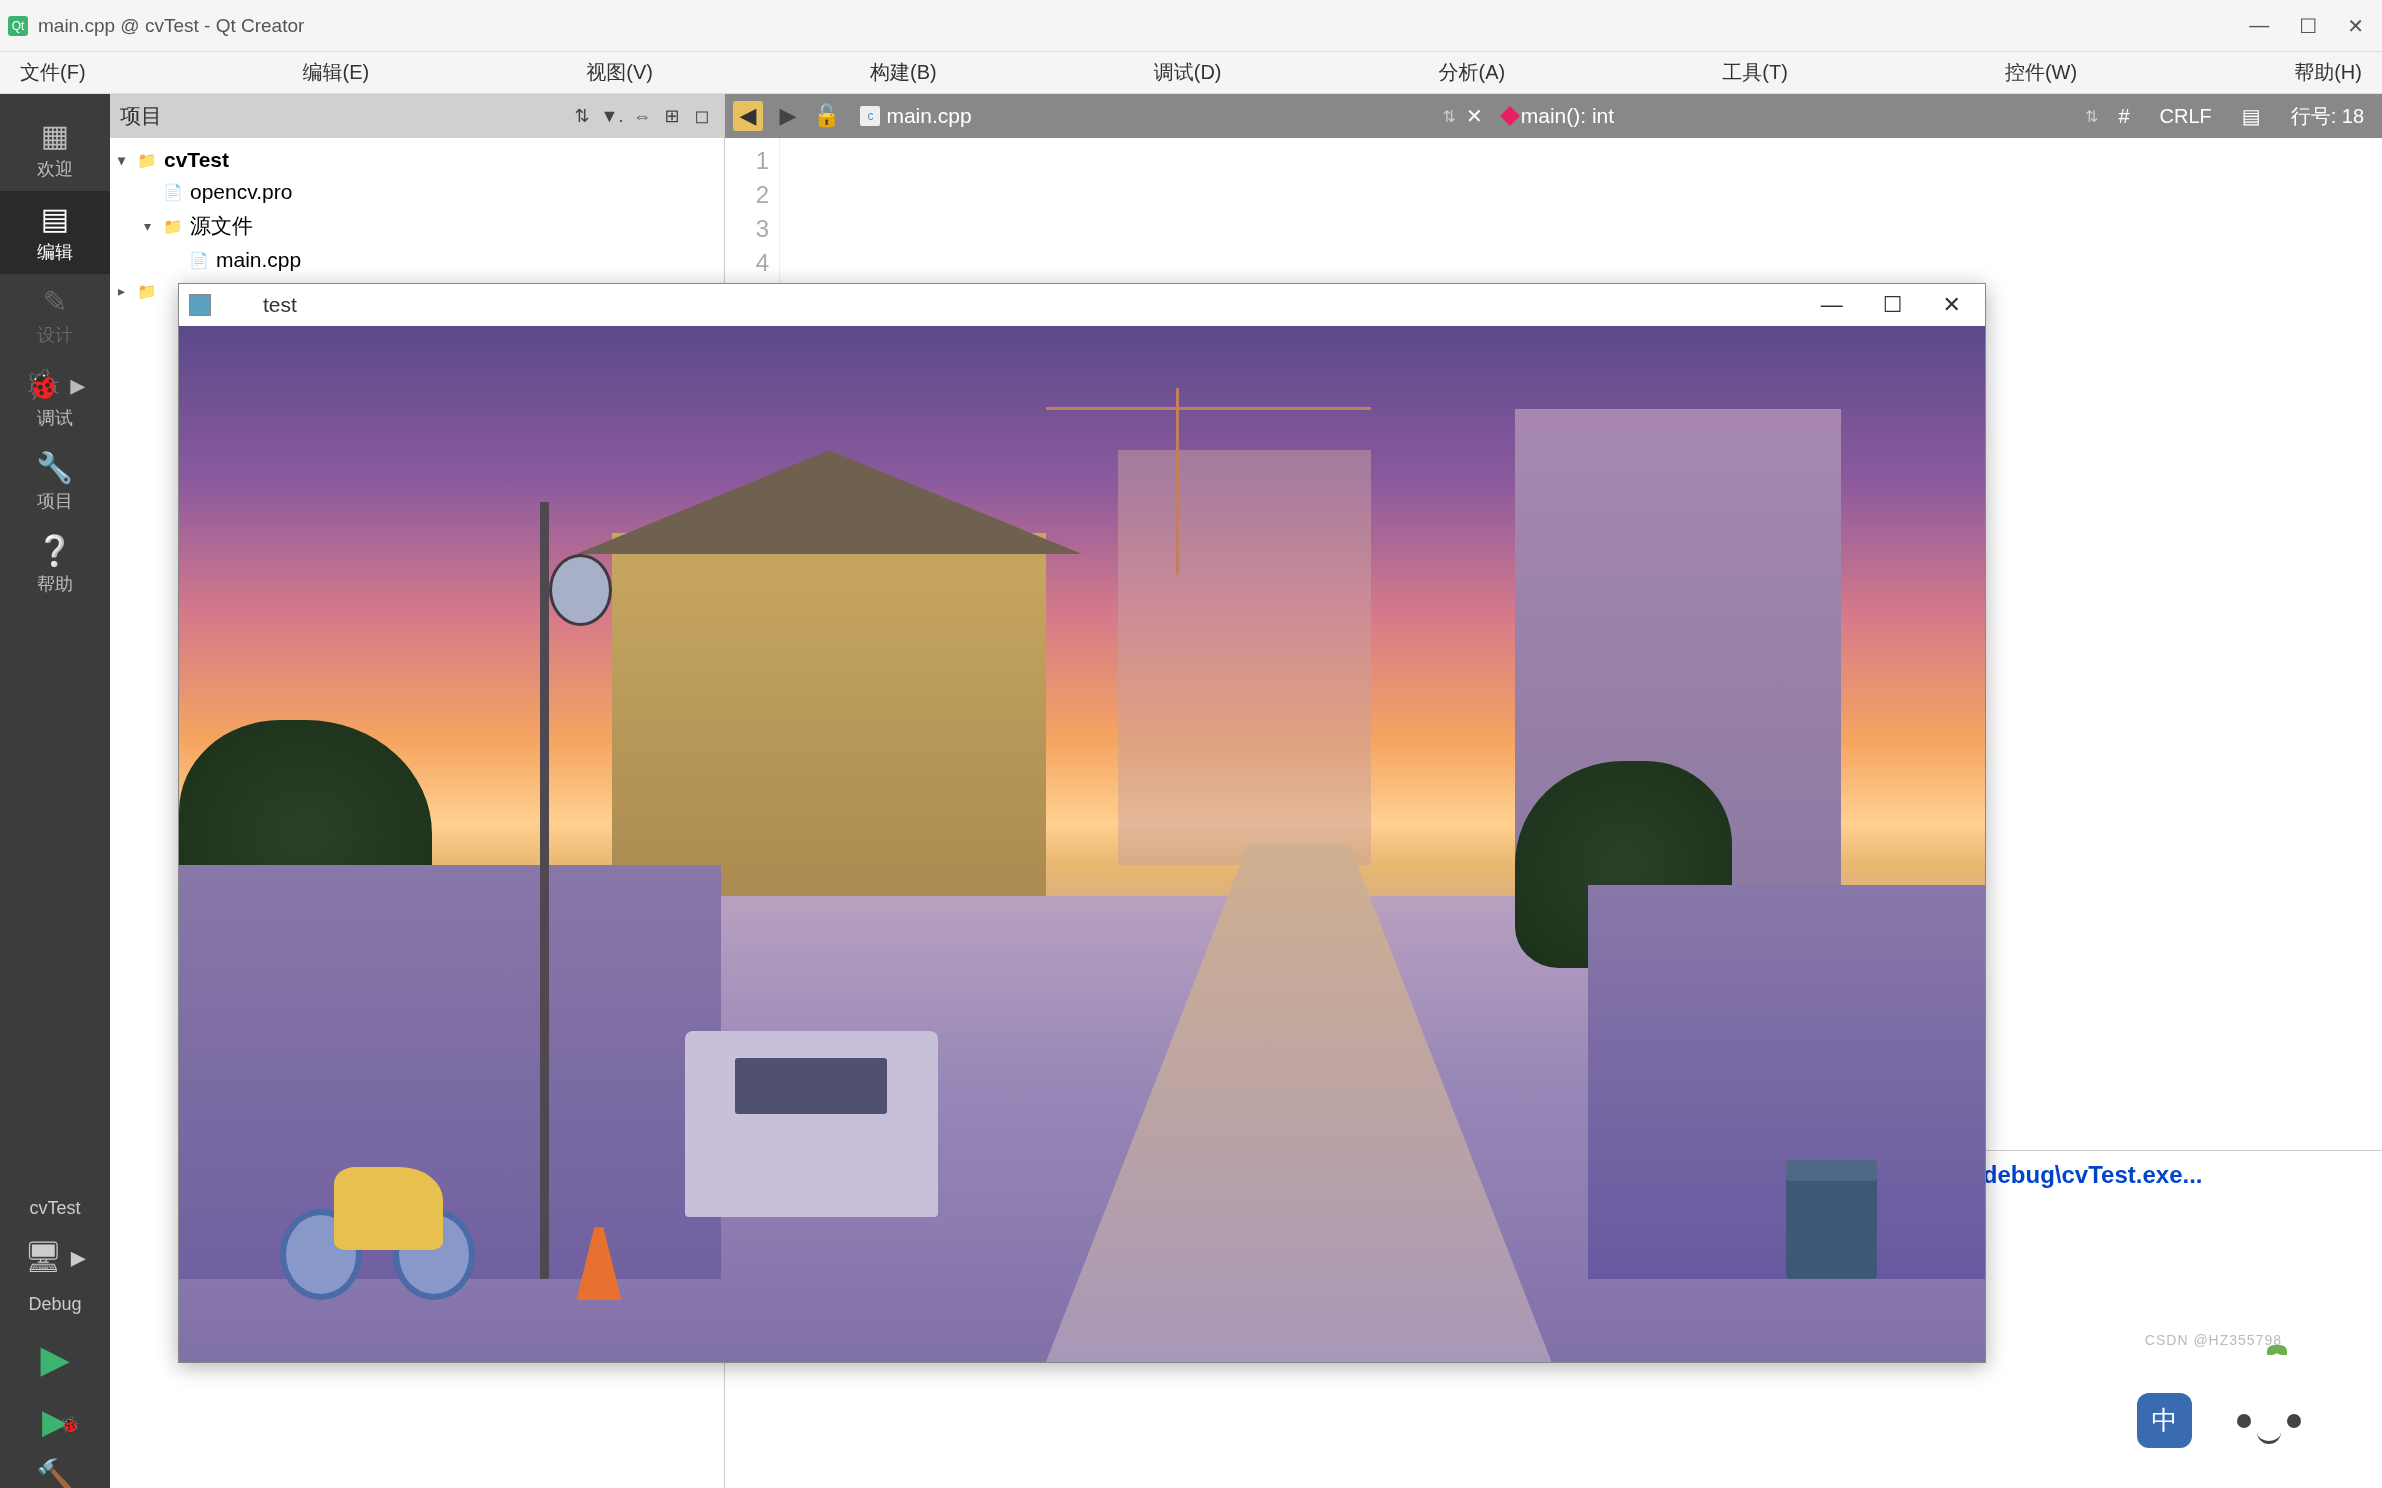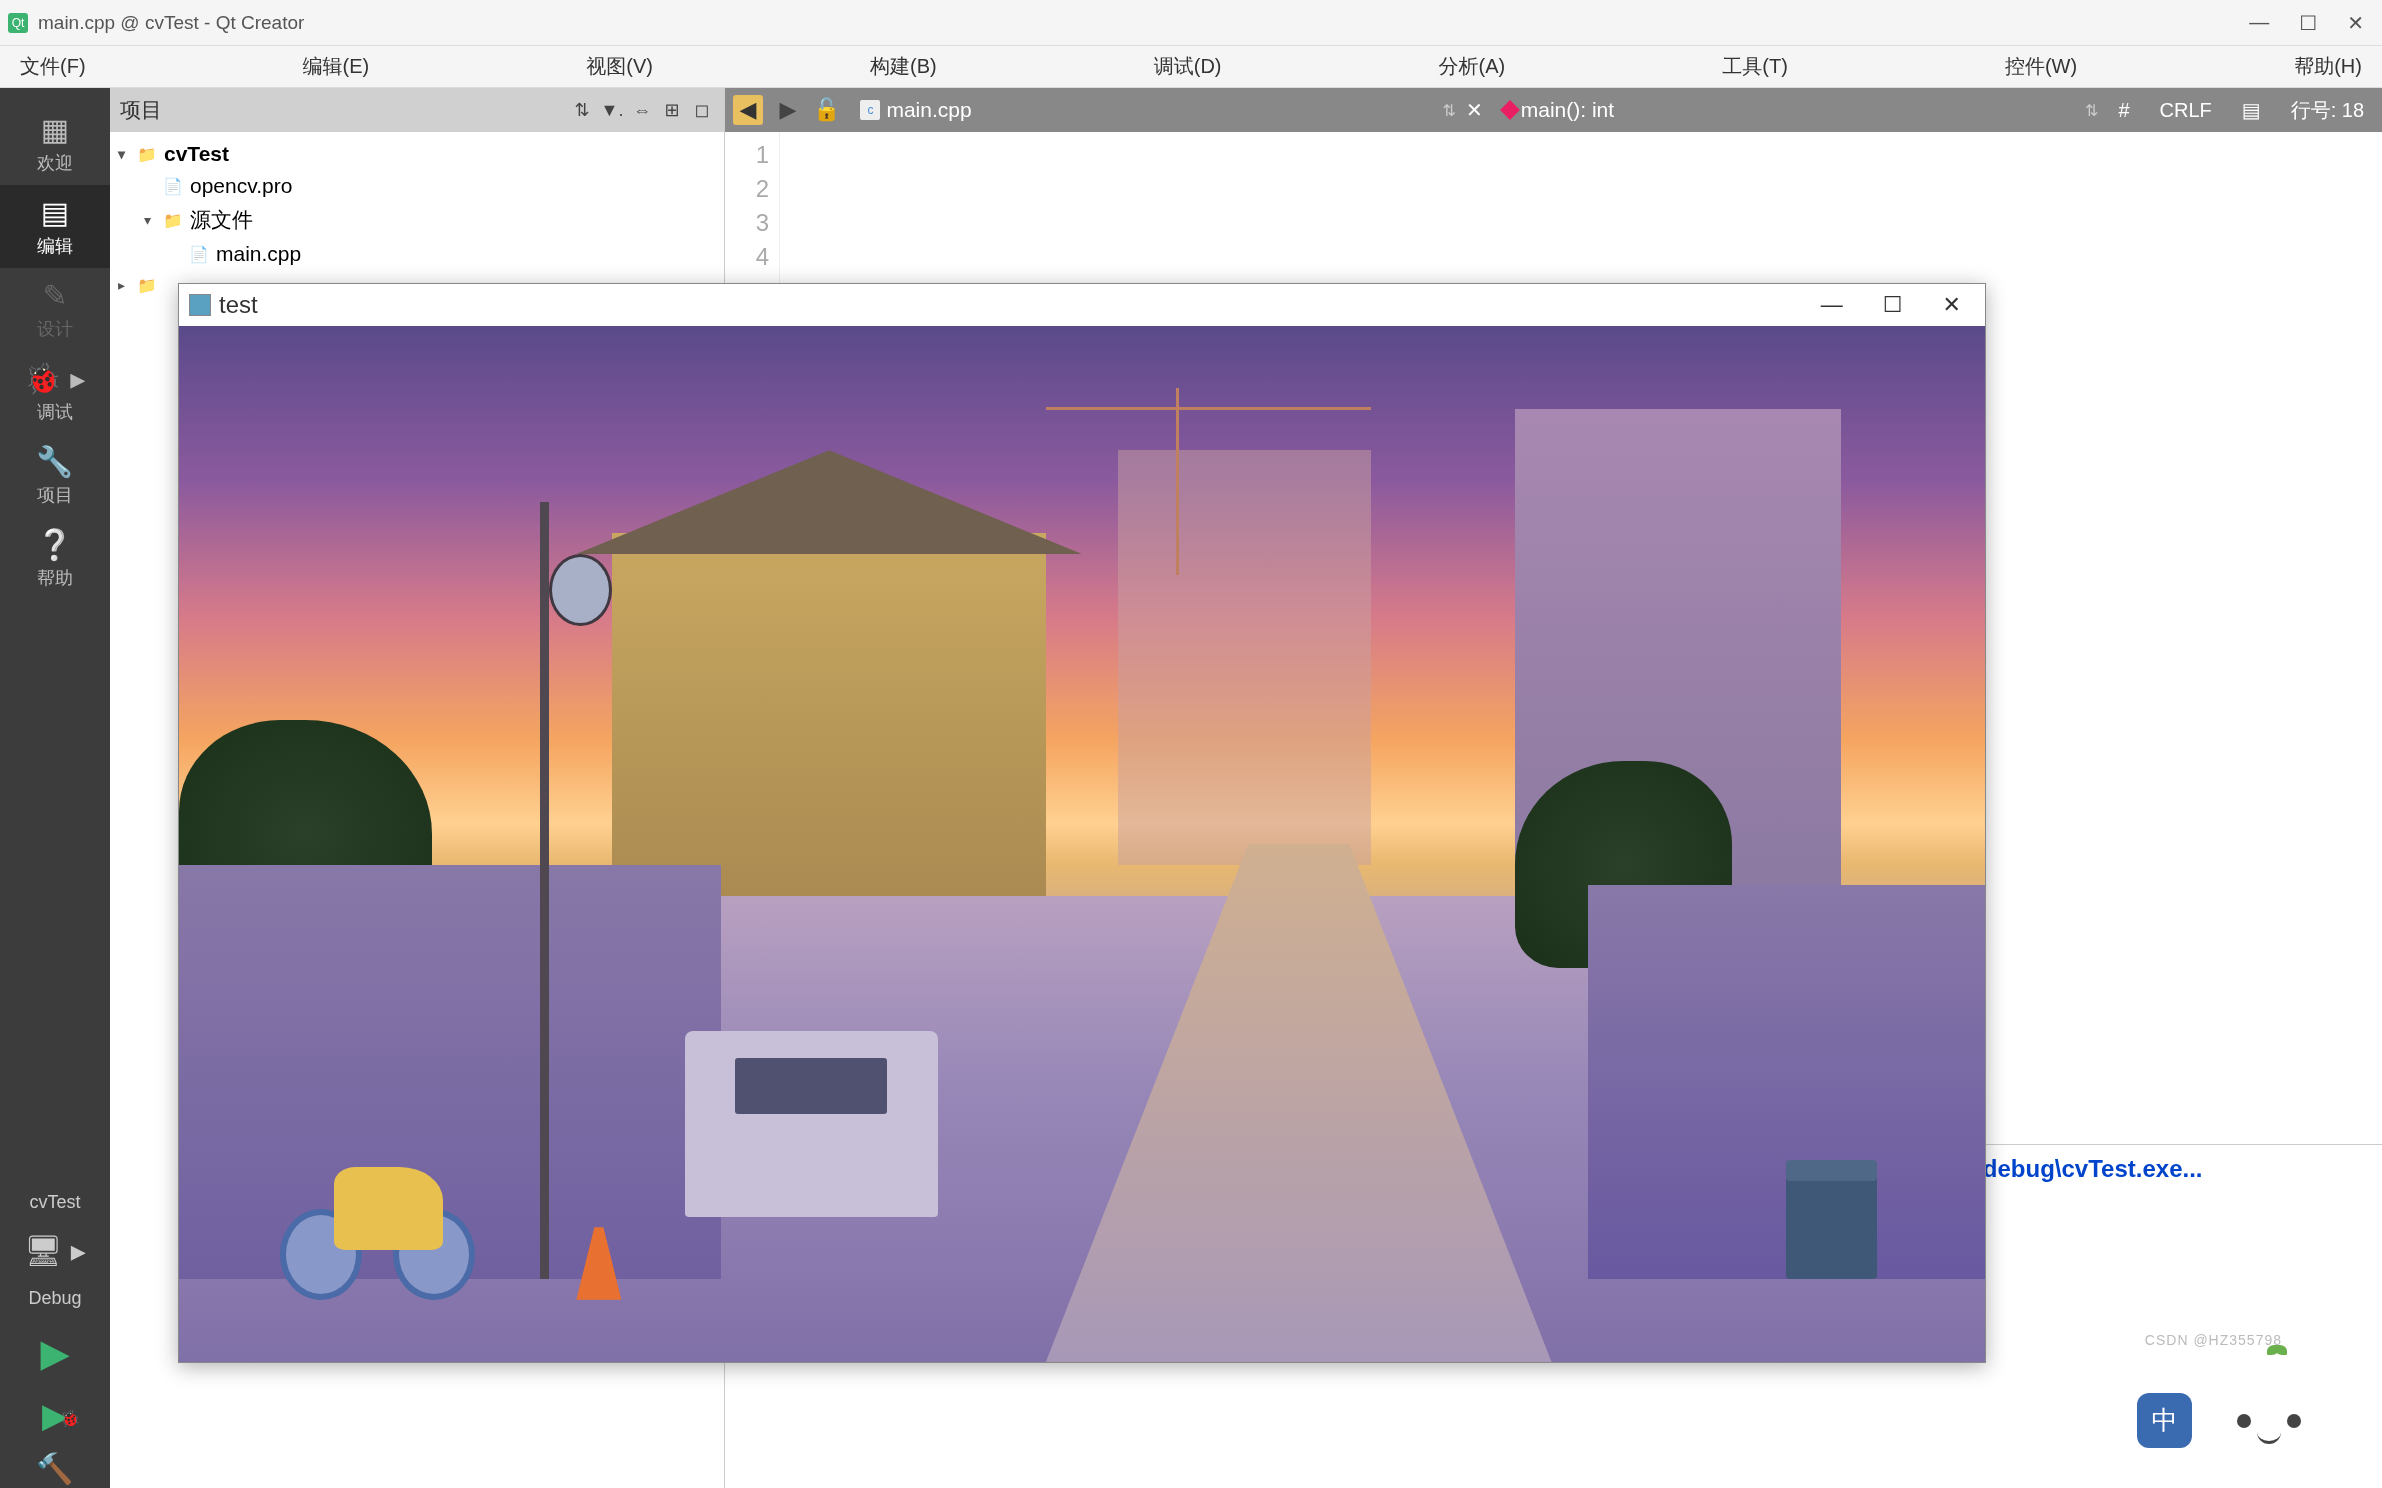--- a/index.html
+++ b/index.html
@@ -1,19 +1,19 @@
 <!DOCTYPE html>
 <html><head>
 <meta charset="utf-8">
 <style>
 * { margin: 0; padding: 0; box-sizing: border-box; font-family: "Microsoft YaHei", sans-serif; }
 body { width: 2382px; height: 1488px; background: #f0f0f0; overflow: hidden; position: relative; }
 
 
-.title-bar { height: 46px; background: #f5f5f5; display: flex; align-items: center; padding: 0 8px; border-bottom: 1px solid #ddd; }
+.title-bar { height: 52px; background: #f5f5f5; display: flex; align-items: center; padding: 0 8px; border-bottom: 1px solid #ddd; }
 .title-bar .app-icon { width: 20px; height: 20px; background: #3cb371; border-radius: 3px; margin-right: 10px; font-size:12px; color:#fff; text-align:center; line-height:20px; }
 .title-bar .title { font-size: 19px; color: #555; flex: 1; }
 .title-bar .win-controls { display:flex; gap: 30px; padding-right:10px; }
 .title-bar .win-controls span { font-size: 20px; color:#555; }
 
 
 .menu-bar { height: 42px; background: #f5f5f5; display: flex; align-items: center; padding: 0 6px; border-bottom: 1px solid #ddd; justify-content: space-between; }
 .menu-bar .menu-item { padding: 6px 14px; font-size: 20px; color: #333; }
 
 .main-area { display: flex; height: calc(100% - 82px); }
@@ -67,21 +67,21 @@
 
 
 .output-pane { height: 350px; background:#fff; border-top:1px solid #ccc; padding:10px 14px; font-family:"Consolas",monospace; font-size:24px; }
 .output-pane .start-line { color:#0044cc; font-weight:bold; }
 .output-pane .hello { color:#222; }
 
 
 .popup { position: absolute; left: 178px; top: 283px; width: 1808px; height: 1080px; background:#fff; border:1px solid #888; box-shadow: 0 4px 20px rgba(0,0,0,0.3); }
 .popup-title { height: 42px; background:#fff; display:flex; align-items:center; padding:0 10px; }
 .popup-title .pi { width:22px; height:22px; background:#5aa0c0; margin-right:8px; border:1px solid #888; }
-.popup-title .tt { font-size:24px; color:#333; flex:1; }
+.popup-title .tt { font-size:21px; color:#333; flex:1;margin-left:44px; }
 .popup-title .wc { display:flex; gap:40px; padding-right:14px; font-size:22px; color:#333; }
 .popup-image { width:100%; height:calc(100% - 42px); position:relative; overflow:hidden; }
 
 .popup-image .sky { position:absolute; inset:0; background: linear-gradient(180deg, #5a4a8a 0%, #8b5a9e 15%, #d67a8a 28%, #f5a560 40%, #ffd090 48%, #e8b870 52%, #c8a890 60%); }
 .popup-image .ground { position:absolute; left:0; right:0; bottom:0; height:45%; background: linear-gradient(180deg, #b8a0c0 0%, #9888b8 40%, #8070a8 100%); }
 .popup-image .road { position:absolute; left:48%; bottom:0; width:28%; height:50%; background:linear-gradient(180deg, #d0b090 0%, #a898b8 100%); clip-path: polygon(40% 0, 60% 0, 100% 100%, 0 100%); }
 .popup-image .bldg-left { position:absolute; left:24%; bottom:42%; width:24%; height:38%; background:linear-gradient(180deg,#c8a860,#a88850); }
 .popup-image .roof-left { position:absolute; left:22%; bottom:78%; width:28%; height:10%; background:#706050; clip-path:polygon(50% 0, 100% 100%, 0 100%); }
 .popup-image .bldg-right { position:absolute; right:8%; bottom:40%; width:18%; height:52%; background:linear-gradient(180deg,#a888b0,#8878a0); }
 .popup-image .bldg-far { position:absolute; left:52%; bottom:48%; width:14%; height:40%; background:rgba(200,160,160,0.5); }

